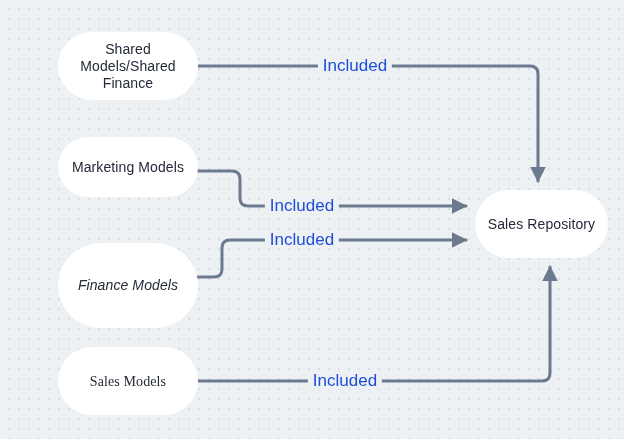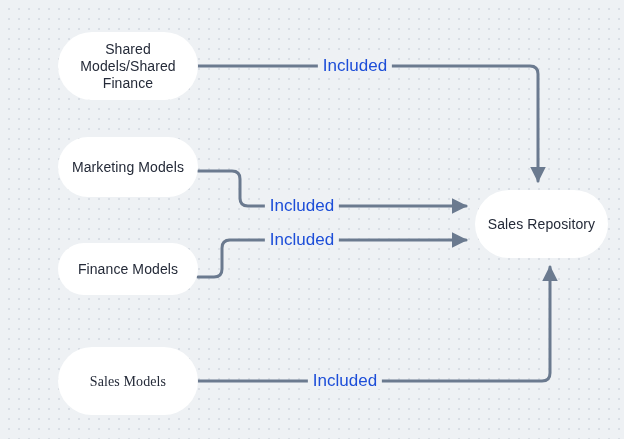--- a/index.html
+++ b/index.html
@@ -68,21 +68,21 @@
       <div>Shared</div>
       <div>Models/Shared</div>
       <div>Finance</div>
     </div>
   </div>
 
   <div class="node" style="left:58px;top:137px;width:140px;height:60px;">
     <span>Marketing Models</span>
   </div>
 
-  <div class="node" style="left:58px;top:243px;width:140px;height:52px;">
+  <div class="node" style="left:58px;top:243px;width:140px;height:85px;font-style:italic;">
     <span>Finance Models</span>
   </div>
 
   <div class="node" style="left:58px;top:347px;width:140px;height:68px;font-family:Liberation Serif, serif;">
     <span>Sales Models</span>
   </div>
 
   <div class="node" style="left:475px;top:190px;width:133px;height:68px;">
     <span>Sales Repository</span>
   </div>

